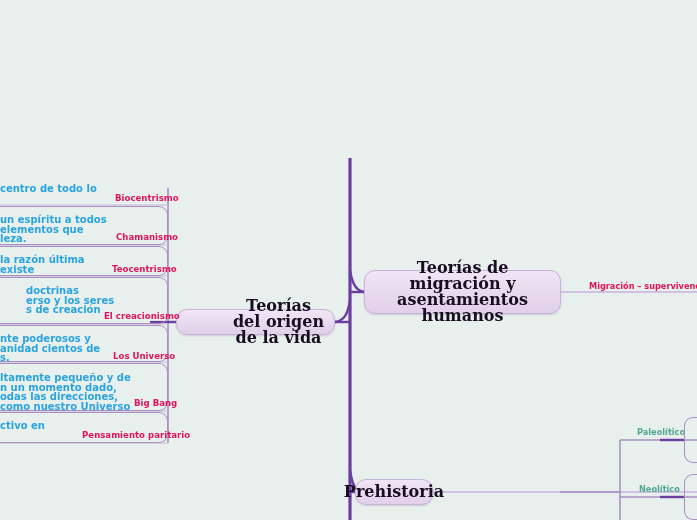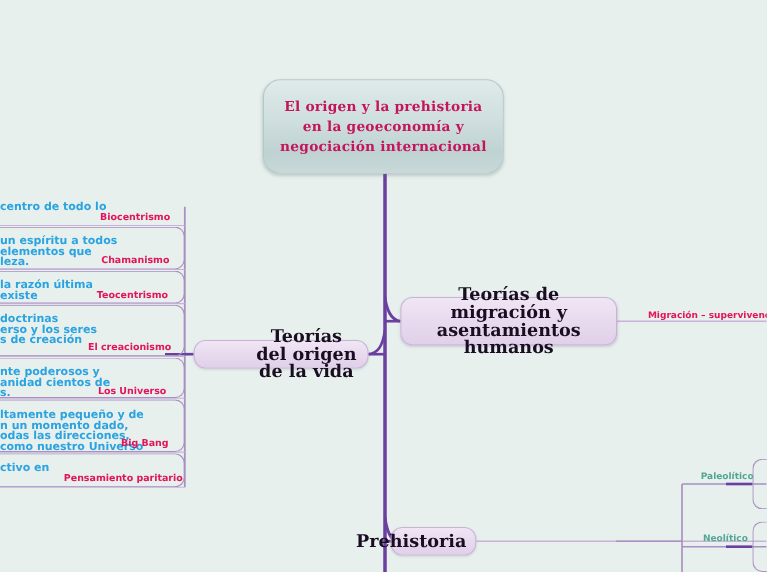--- a/index.html
+++ b/index.html
@@ -71,21 +71,21 @@
     font-family: "DejaVu Serif", serif;
     font-weight: 700;
     font-size: 16px;
     line-height: 16px;
     color: #1a0d22;
     text-align: center;
     padding: 0 8px;
   }
   #node-origen { left: 176px; top: 309px; width: 159px; height: 26px; padding-left: 46px; }
   #node-migracion { left: 364px; top: 270px; width: 197px; height: 44px; }
-  #node-prehistoria { left: 355px; top: 479px; width: 78px; height: 26px; justify-content: flex-end; }
+  #node-prehistoria { left: 355px; top: 479px; width: 78px; height: 26px; }
 
   
   .detail-box {
     position: absolute;
     box-sizing: border-box;
     border: 1px solid #a98fc2;
     border-left: none;
     border-radius: 0 9px 9px 0;
     background: transparent;
   }
@@ -97,20 +97,21 @@
     font-weight: 700;
     color: #2aa3e0;
     white-space: pre-line;
   }
   .detail-title {
     position: absolute;
     font-size: 8.6px;
     font-weight: 700;
     color: #e2145c;
     white-space: nowrap;
+    margin-left: 24px;
   }
 
   
   .wire-label {
     position: absolute;
     font-size: 8.2px;
     font-weight: 700;
     white-space: nowrap;
   }
   .wire-label.crimson { color: #e2145c; }
@@ -160,23 +161,20 @@
 
     <path d="M433,492 L697,492" stroke="#c9b2d8" stroke-width="1.4" fill="none"></path>
     <path d="M620,440 L620,520" stroke="#a98fc2" stroke-width="1.5" fill="none"></path>
     <path d="M620,440 L697,440" stroke="#a98fc2" stroke-width="1.5" fill="none"></path>
     <path d="M620,497 L697,497" stroke="#a98fc2" stroke-width="1.5" fill="none"></path>
     <path d="M660,440 L684,440" stroke="#6b3fa0" stroke-width="2.4" fill="none"></path>
     <path d="M660,497 L684,497" stroke="#6b3fa0" stroke-width="2.4" fill="none"></path>
     <path d="M560,492 L620,492" stroke="#a98fc2" stroke-width="1.5" fill="none"></path>
   </svg>
 
-  <div class="root-node">
-    <div class="root-label">El origen y la prehistoria en la geoeconomía y negociación internacional</div>
-  </div>
 
   <div class="l2-node" id="node-origen">
     <div class="l2-label">Teorías del origen de la vida</div>
   </div>
 
   <div class="l2-node" id="node-migracion">
     <div class="l2-label">Teorías de migración y asentamientos humanos</div>
   </div>
 
   <div class="l2-node" id="node-prehistoria">
@@ -195,21 +193,21 @@
 
   <div class="detail-desc" style="top:215px;">un espíritu a todos
 elementos que
 leza.</div>
   <div class="detail-title" style="left:92px; top:232px;">Chamanismo</div>
 
   <div class="detail-desc" style="top:255px;">la razón última
 existe</div>
   <div class="detail-title" style="left:88px; top:264px;">Teocentrismo</div>
 
-  <div class="detail-desc" style="top:286px;">doctrinas
+  <div class="detail-desc" style="top:286px;padding-left:26px;">doctrinas
 erso y los seres
 s de creación</div>
   <div class="detail-title" style="left:80px; top:311px;">El creacionismo</div>
 
   <div class="detail-desc" style="top:334px;">nte poderosos y
 anidad cientos de
 s.</div>
   <div class="detail-title" style="left:89px; top:351px;">Los Universo</div>
 
   <div class="detail-desc" style="top:373px;">ltamente pequeño y de

